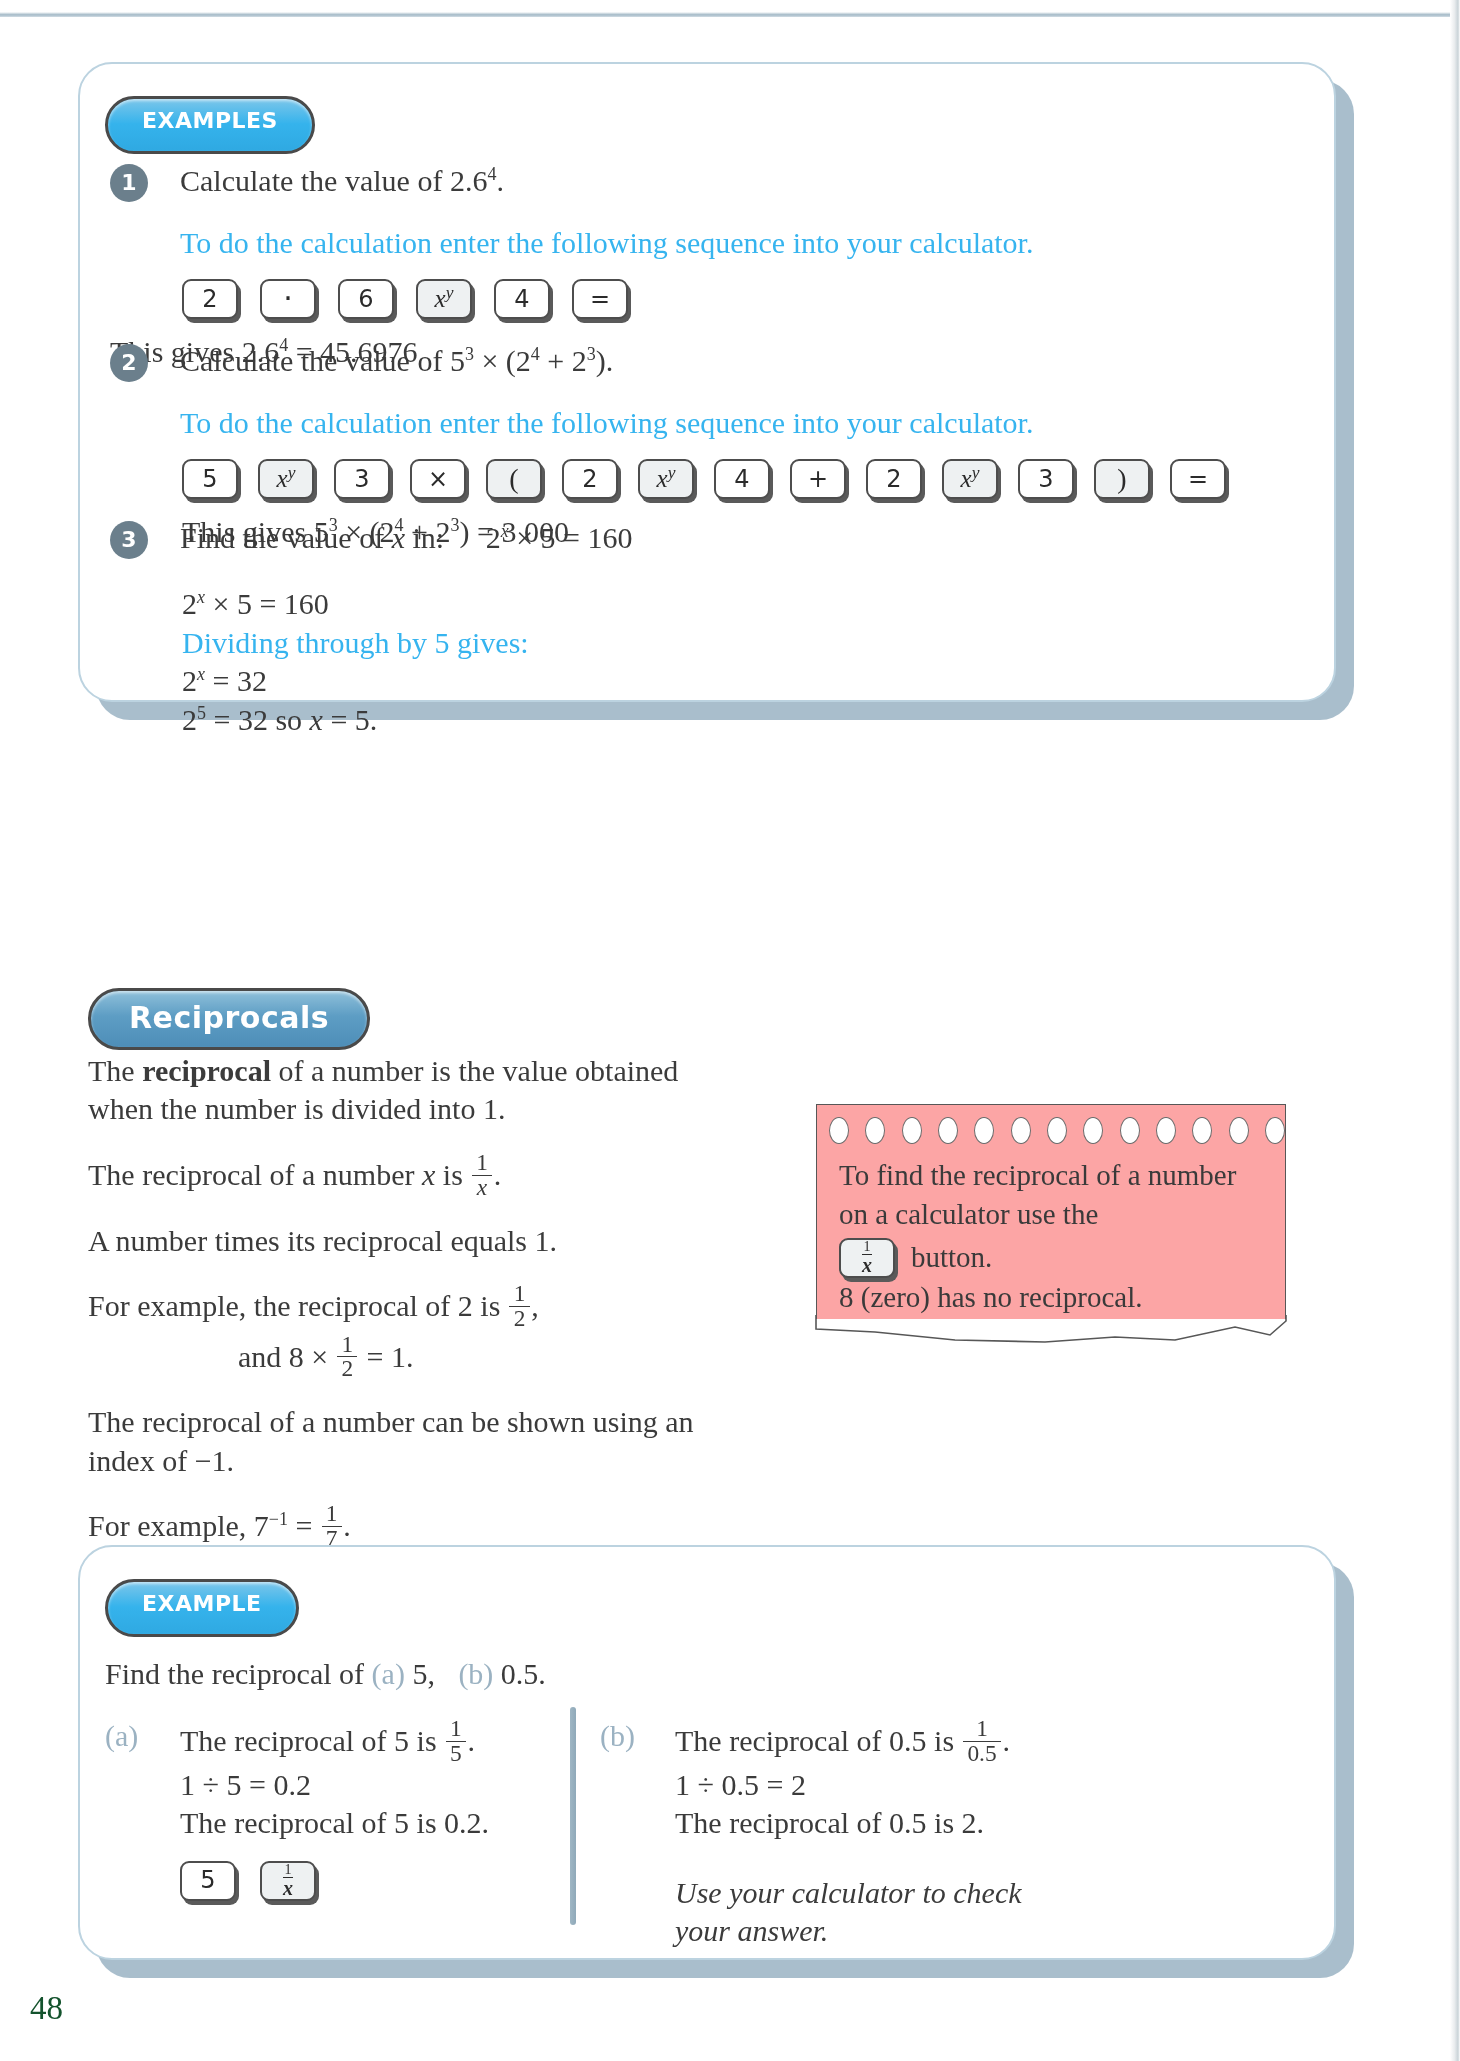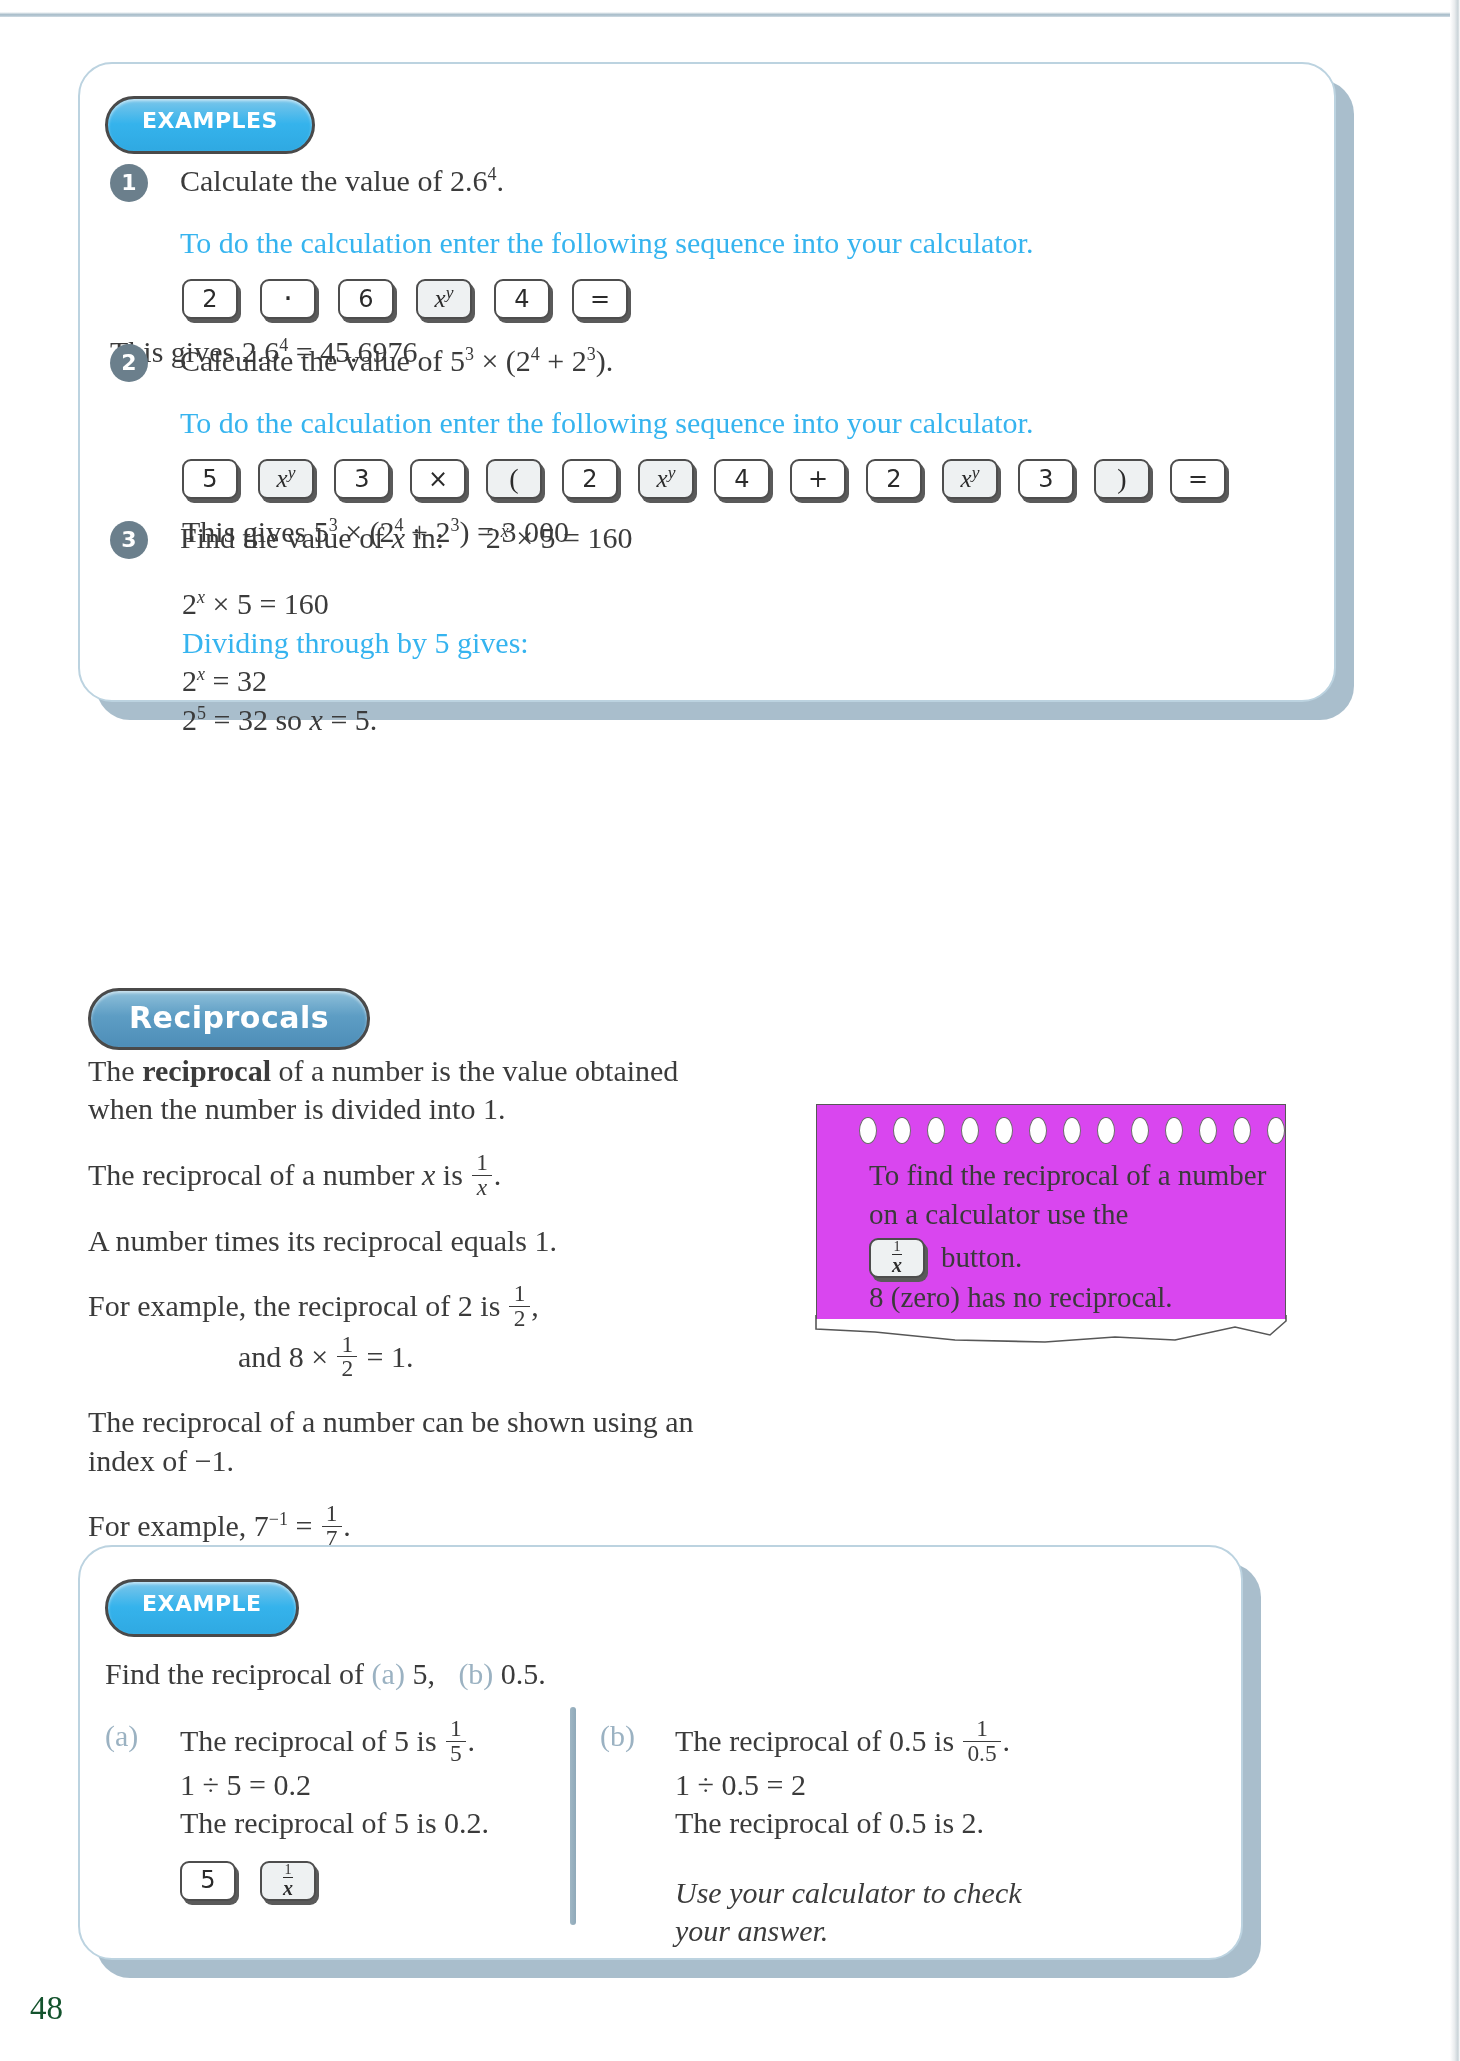--- a/index.html
+++ b/index.html
@@ -137,25 +137,24 @@
     font-family: "Liberation Serif", serif;
   }
   .key .recip .n { display: block; font-size: 14px; }
   .key .recip .d { display: block; font-size: 20px; font-style: italic; font-weight: bold;
                    border-top: 1.8px solid #2b2b2b; }
   .key .dot { font-size: 30px; line-height: 10px; }
 
   
   .notepad {
     position: absolute;
-    background: #d946ef;
+    background: #fca5a5;
     border: 1.6px solid #575757;
     border-bottom: none;
     box-sizing: border-box;
-    padding-left: 30px;
   }
   .holes { display: flex; gap: 16.5px; padding: 12px 0 0 12px; }
   .hole {
     width: 27px; height: 27px;
     border-radius: 50%;
     border: 1.6px solid #6b6b6b;
     background: #fff;
     box-sizing: border-box;
   }
   .notepad-text { padding: 12px 0 0 22px; font-size: 29px; line-height: 1.34; }
@@ -346,21 +345,21 @@
 
   <svg style="position:absolute; left:-2px; bottom:-26px; width:474px; height:30px;" viewBox="0 0 474 30" preserveAspectRatio="none">
     <path d="M1 0 L1 14 L60 17 L140 25 L230 27 L300 22 L360 25 L420 12 L455 20 L471 6 L471 0" fill="none" stroke="#575757" stroke-width="1.6"></path>
   </svg>
 </div>
 
 <div class="boxwrap" style="left:78px; top:1160px; width:1258px; height:0px;"></div>
 
 <div class="boxwrap" style="left:78px; top:1162px; width:1258px; height:0;"></div>
 
-<div class="boxwrap" style="left:78px; top:1545px; width:1165px; height:415px;">
+<div class="boxwrap" style="left:78px; top:1545px; width:1258px; height:415px;">
   <div class="boxshadow"></div>
   <div class="box">
 
     <div style="position:absolute; left:25px; top:32px;">
       <span class="pill">EXAMPLE</span>
     </div>
 
     <div class="body-text" style="position:absolute; left:25px; top:108px;">
       <span>Find the reciprocal of </span><span class="lbl">(a)</span><span> 5,</span>
       <span style="display:inline-block; width:16px;"></span><span class="lbl">(b)</span><span> 0.5.</span>

